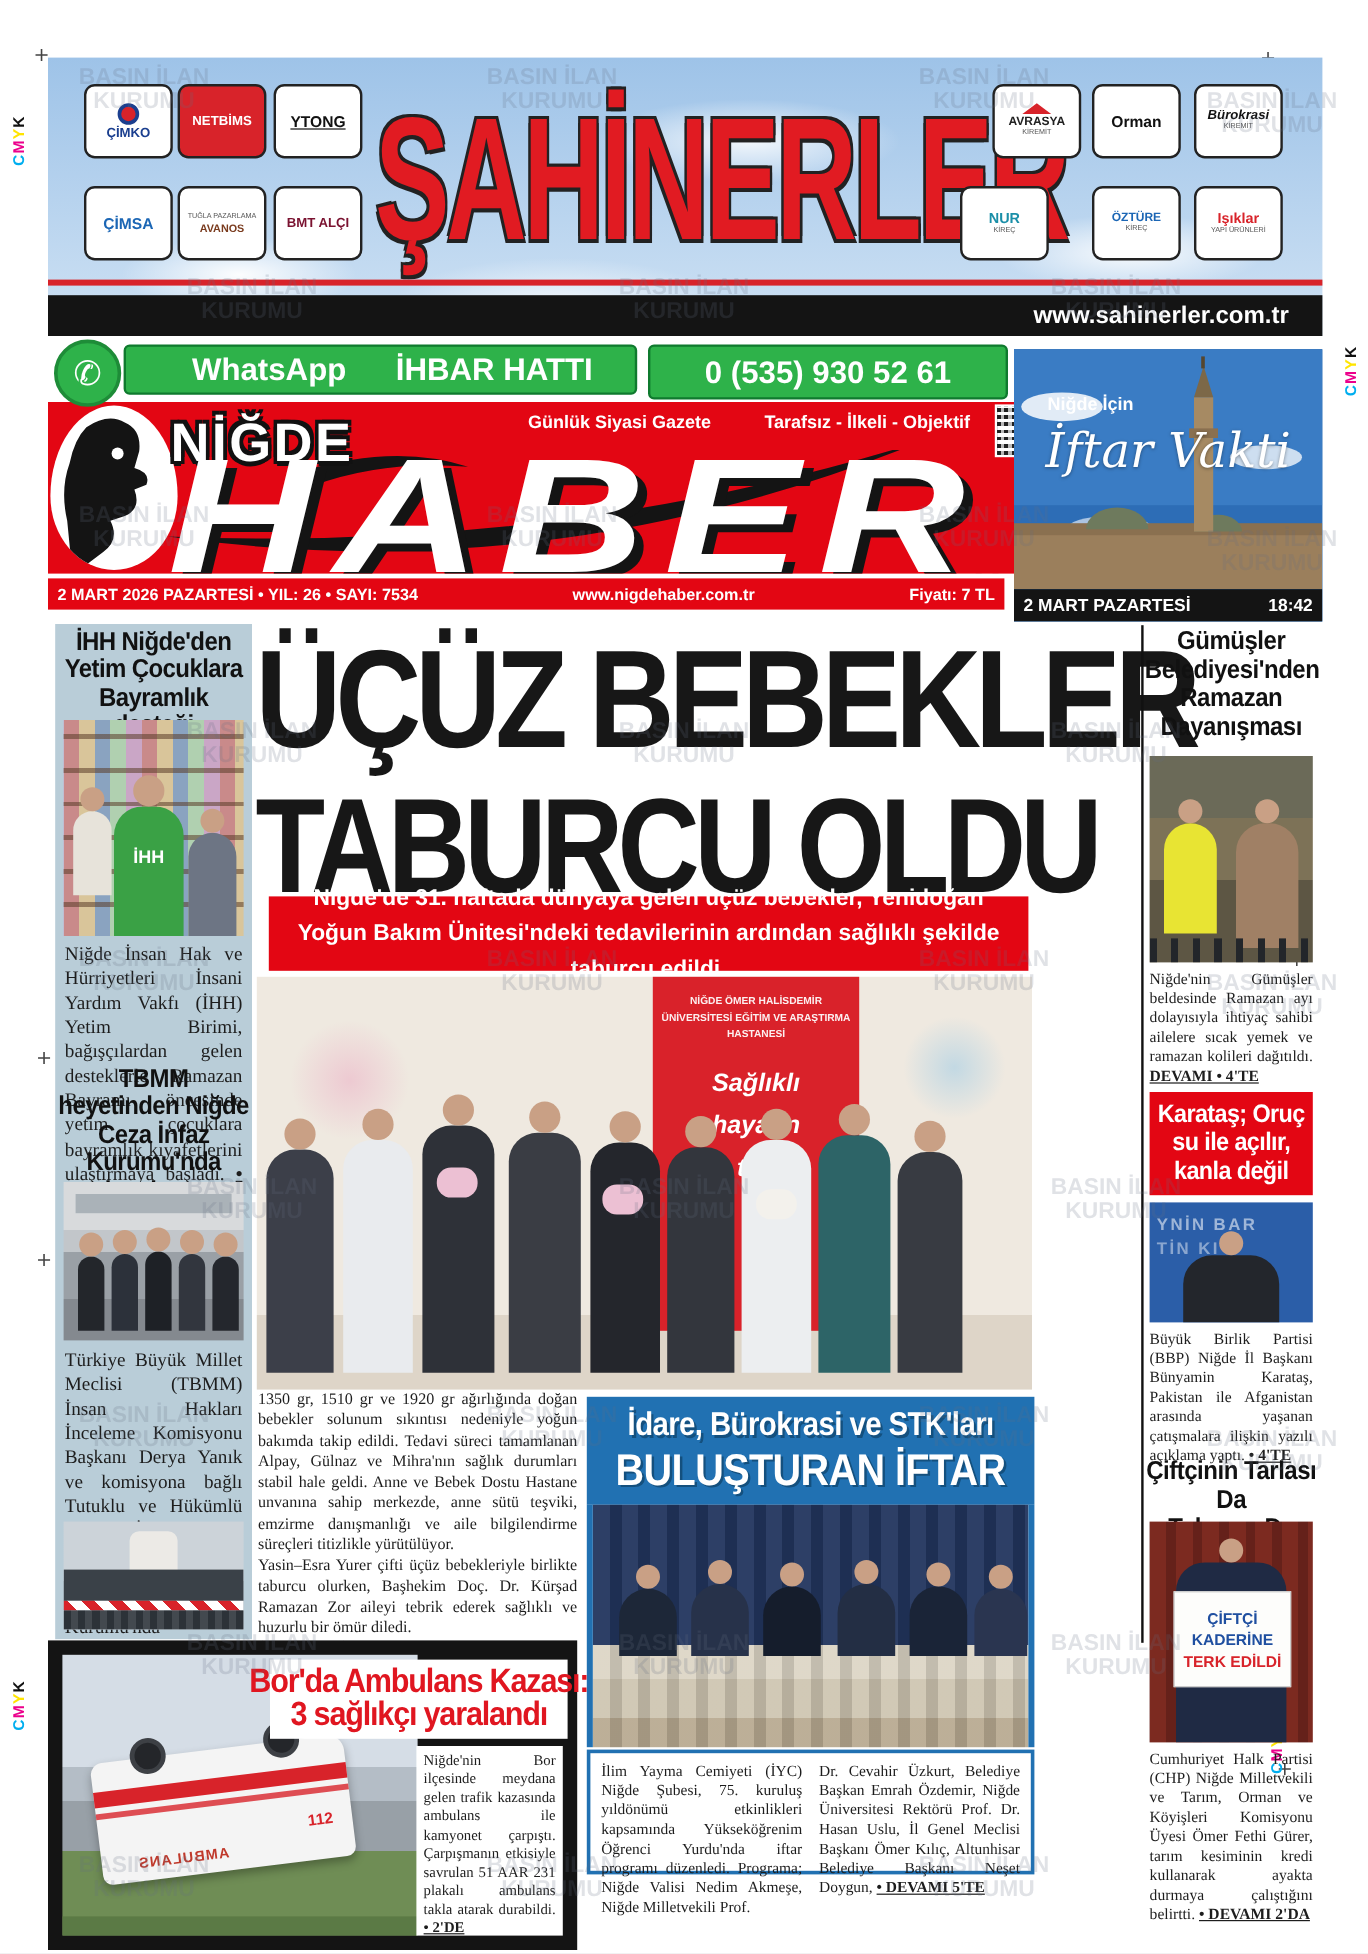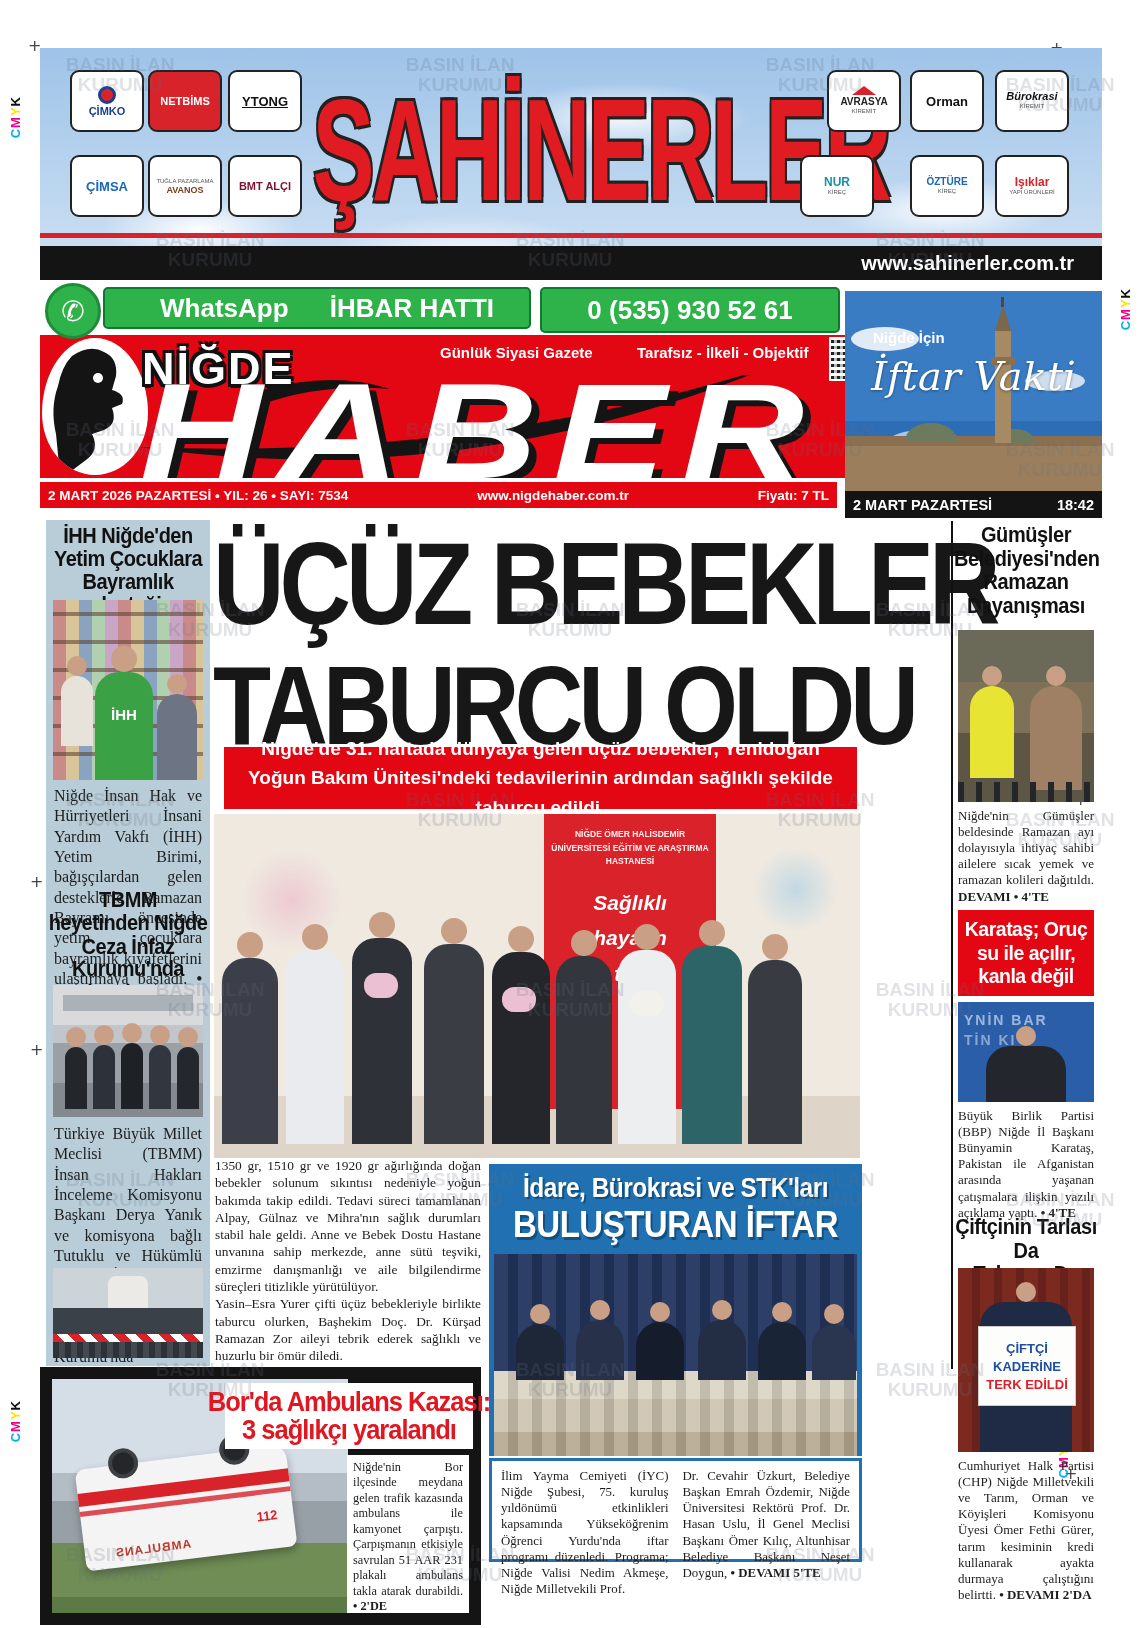--- a/index.html
+++ b/index.html
@@ -154,21 +154,21 @@
   .amwheel{position:absolute;top:-16px;width:30px;height:30px;border-radius:50%;background:#24262a;border:4px solid #3d4045;box-sizing:border-box;}
   .amtext{position:absolute;left:30px;bottom:8px;transform:scaleX(-1);color:#c0392b;
      font-weight:bold;font-size:12px;letter-spacing:1px;}
   .am112{position:absolute;right:16px;bottom:26px;color:#d8232a;font-weight:bold;font-size:13px;}
   .amhead{position:absolute;left:185px;top:16px;width:248px;height:66px;background:#fff;
      display:flex;flex-direction:column;align-items:center;justify-content:center;z-index:3;}
   .amhead div{color:#e01620;font-weight:bold;font-size:25.5px;letter-spacing:-1px;line-height:1.08;transform:scaleY(1.1);white-space:nowrap;}
   .ambody{position:absolute;left:307px;top:88px;width:122px;height:158px;background:#fff;
      padding:5px 6px;box-sizing:border-box;font-size:12.3px;line-height:1.26;z-index:3;}
 
-  .more{font-weight:bold;}
+  .more{font-weight:bold;text-decoration:underline;}
 
   
   .sky-gate{background:linear-gradient(#ccd3d9 0 55%,#aab3ba 55% 100%);}
 </style>
 </head>
 <body>
 
 <div class="page">
 
   <div id="wm-layer">

